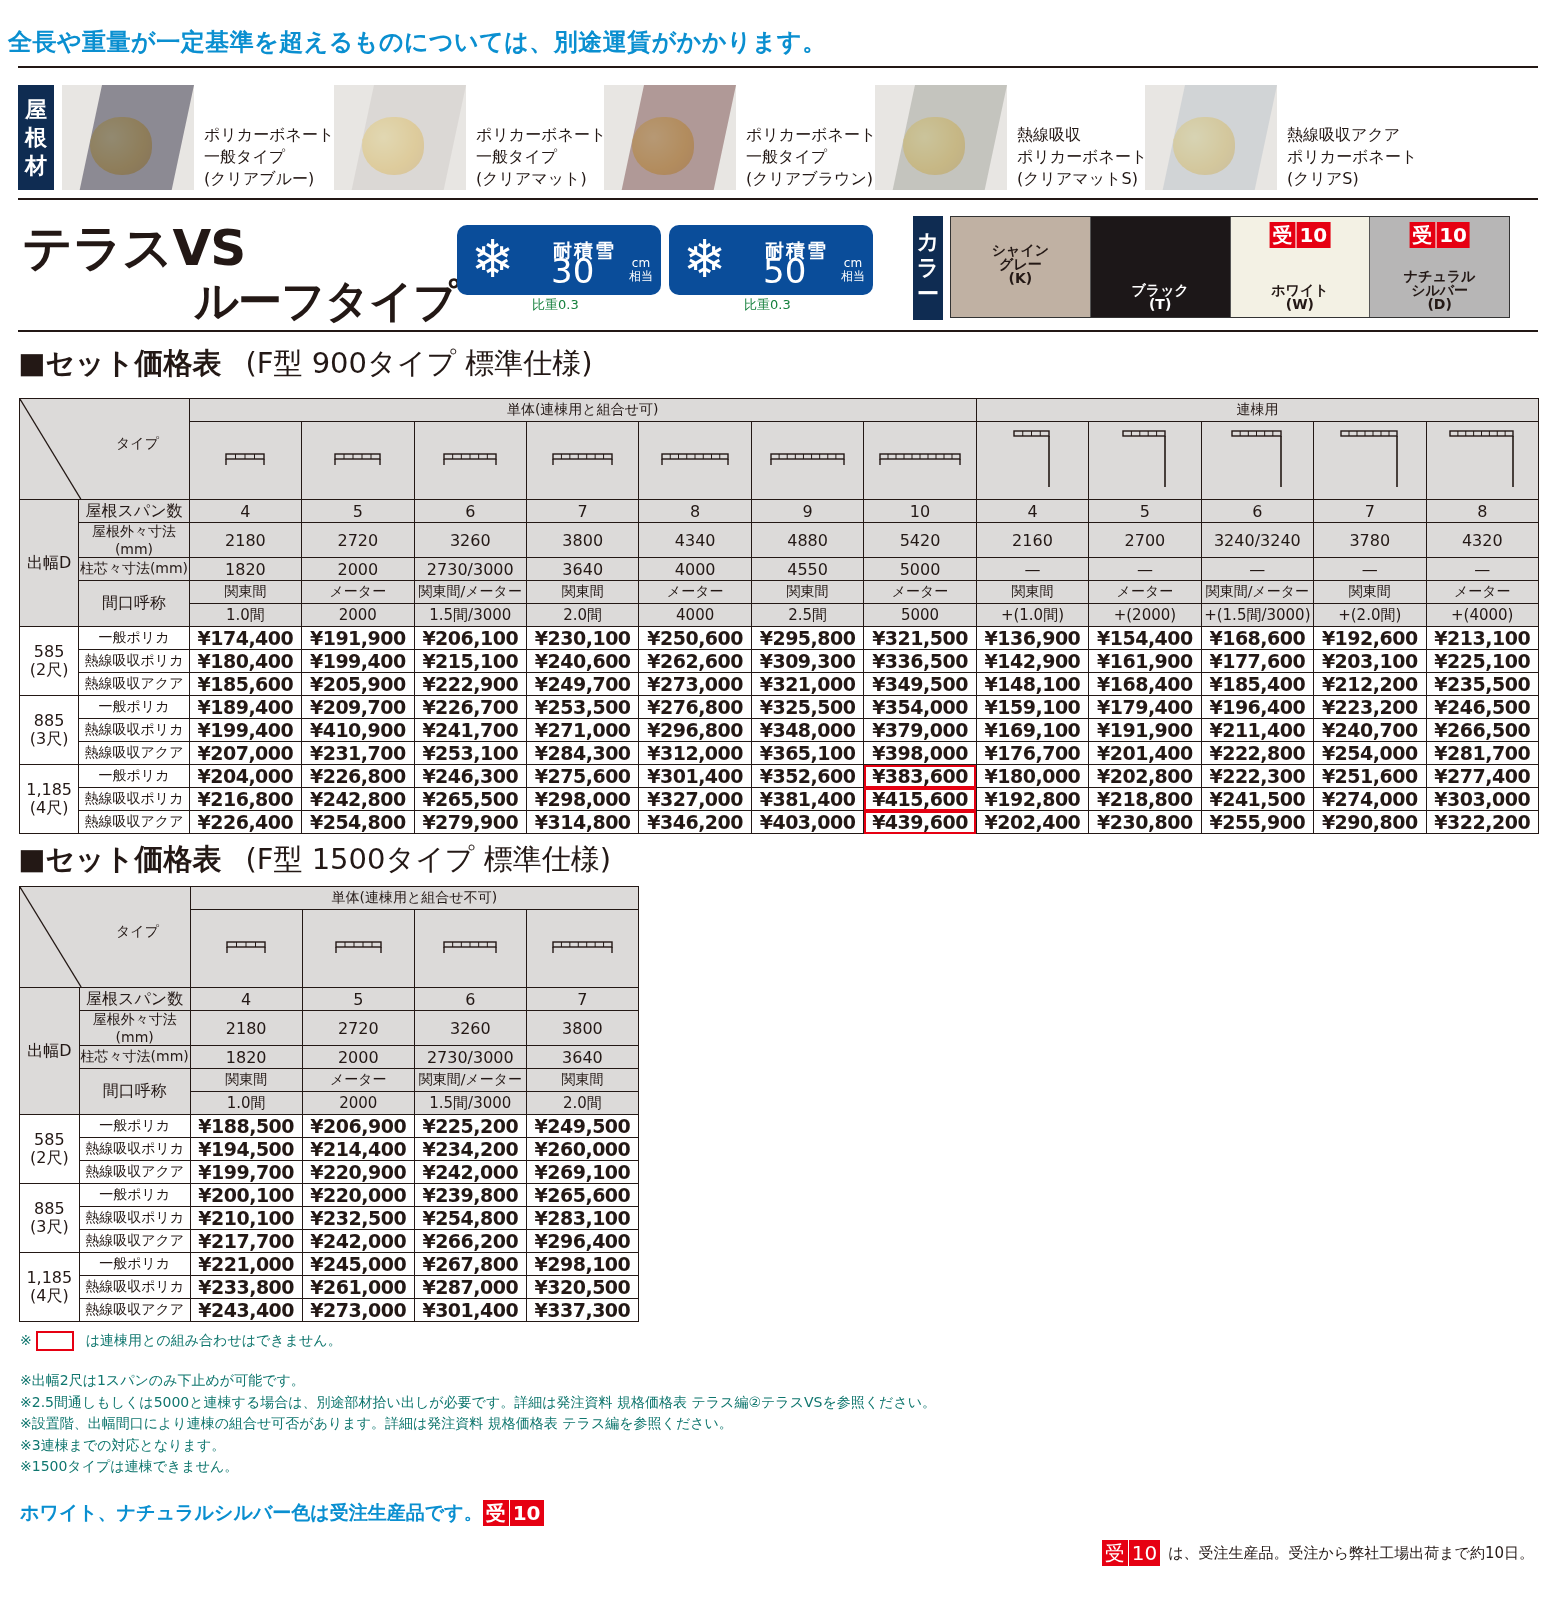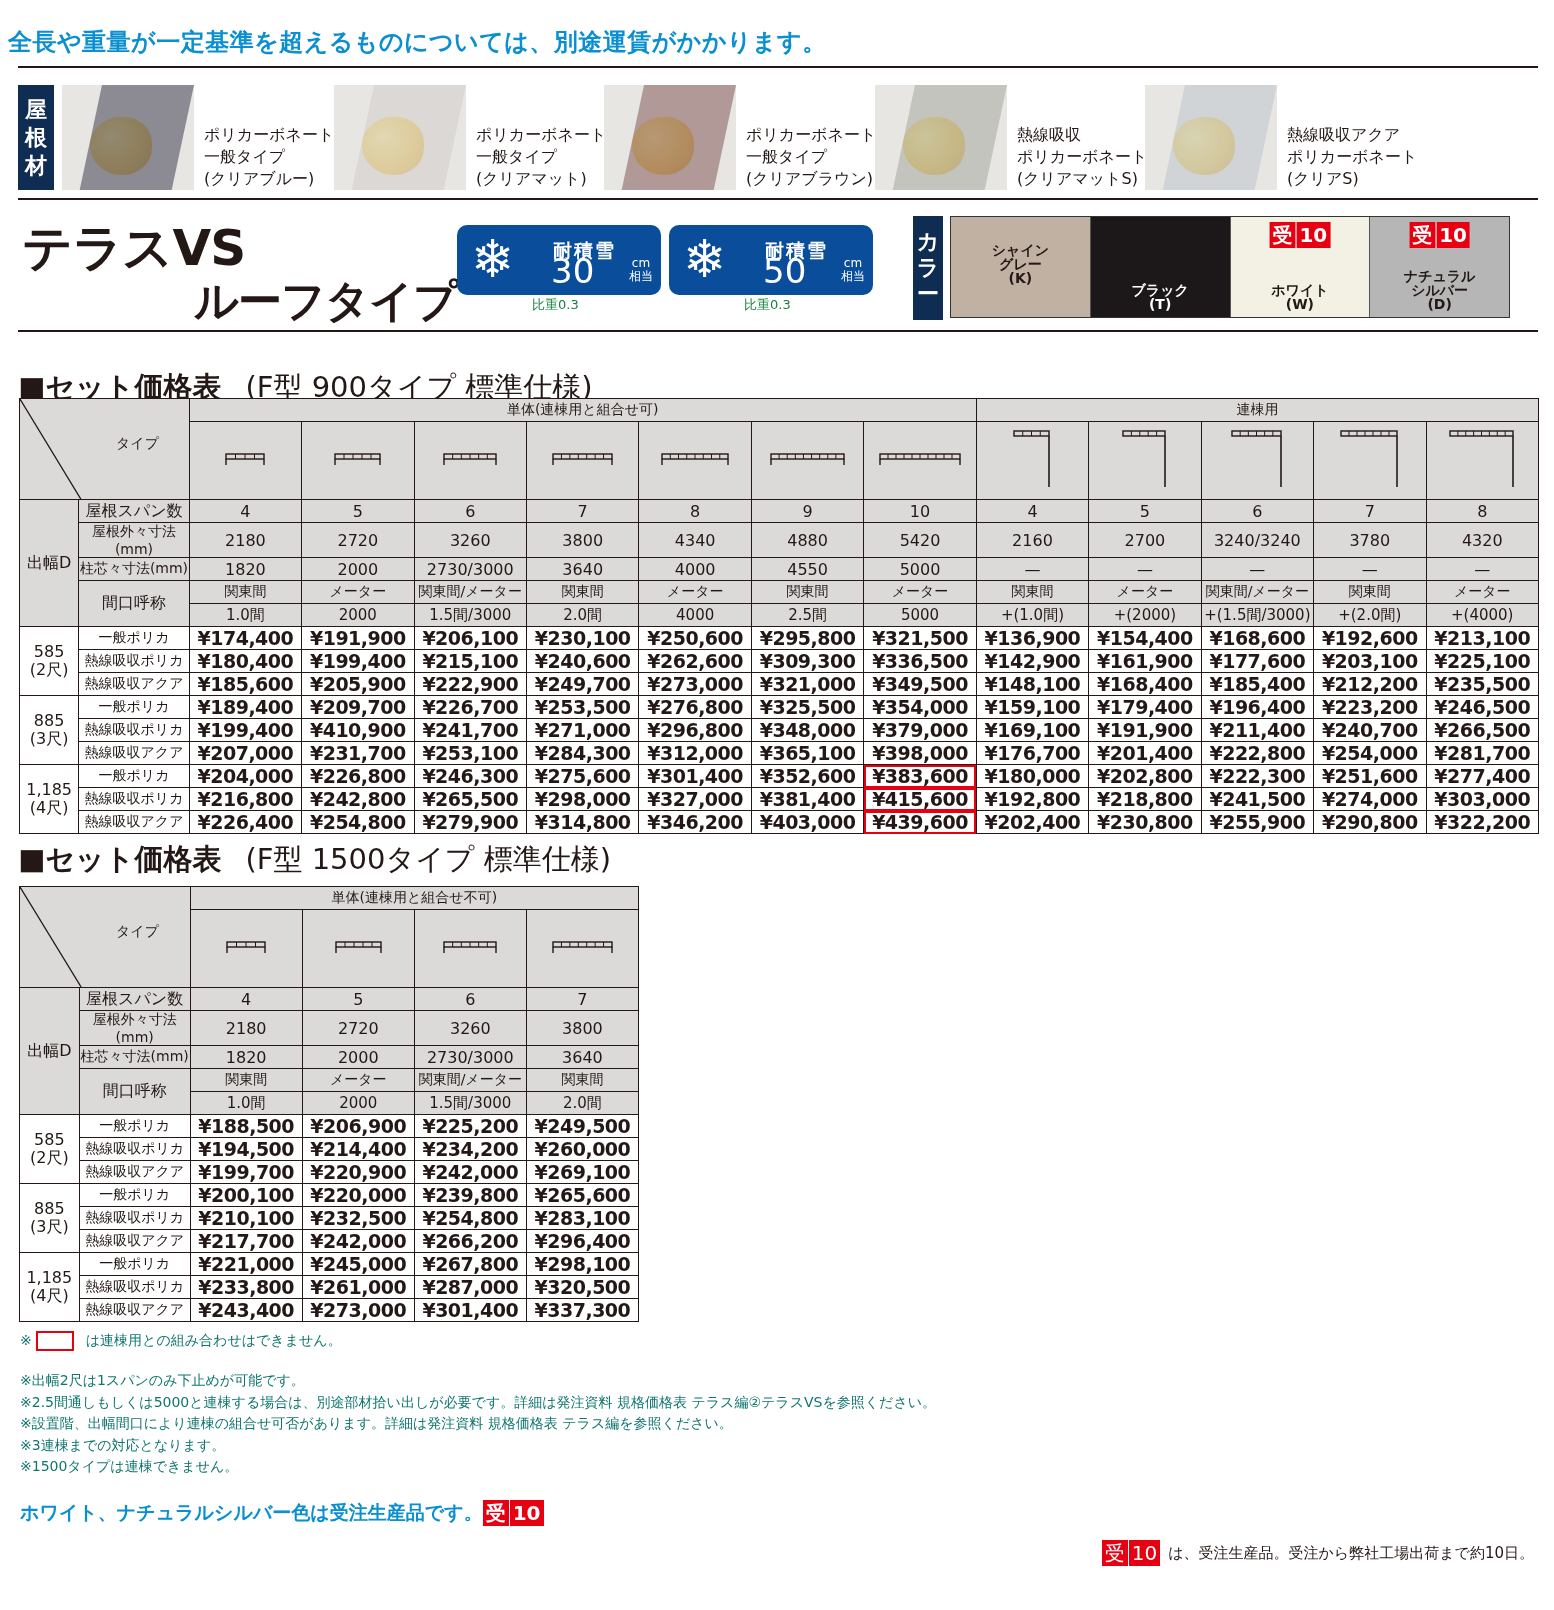--- a/index.html
+++ b/index.html
@@ -174,21 +174,21 @@
         <span>10</span>
       </span>
       <span style="white-space:pre;">ナチュラル
 シルバー
 (D)</span>
     </div>
   </div>
 
 <div class="hr" style="top:330px;"></div>
 
-<div class="section-title" style="top:368px;text-align:right;">
+<div class="section-title" style="top:344px;text-align:right;">
   <span>■セット価格表</span><span class="sub">(F型 900タイプ 標準仕様)</span>
 </div>
 <table class="price" id="t900" style="left:19px; top:398px; width:1520px;">
     <colgroup>
       <col style="width:58px">
       <col style="width:108px">
       <col style="width:110px">
       <col style="width:110px">
       <col style="width:110px">
       <col style="width:110px">

